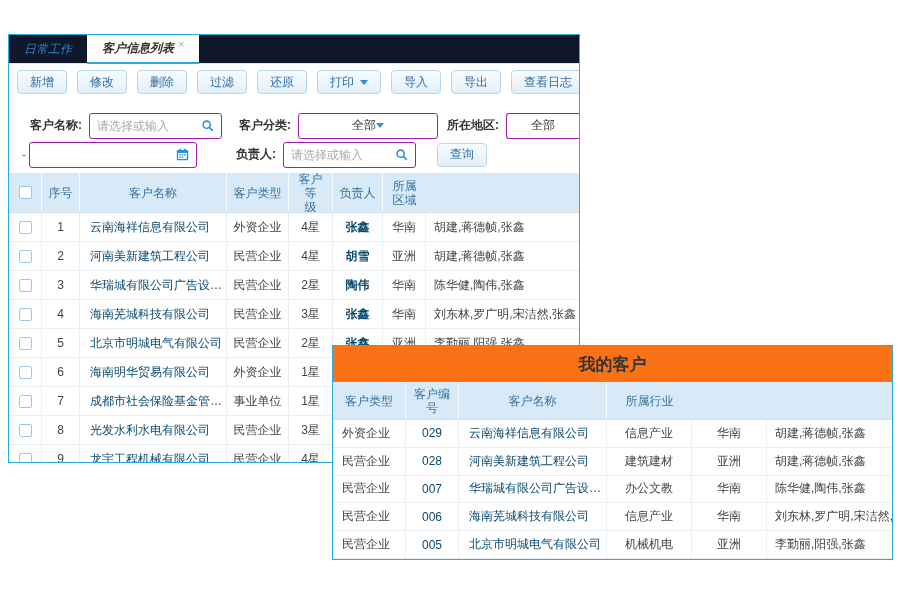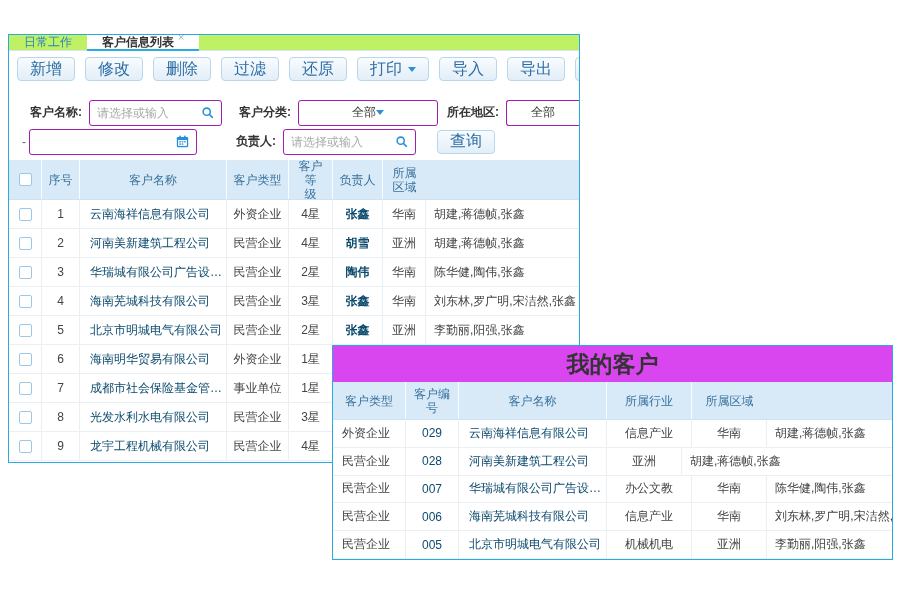--- a/index.html
+++ b/index.html
@@ -3,30 +3,30 @@
 <meta charset="utf-8">
 <style>
   * { box-sizing: border-box; margin: 0; padding: 0; }
   html,body { width: 900px; height: 600px; background: #fff; overflow: hidden;
     font-family: "Liberation Sans", "DejaVu Sans", sans-serif; font-size: 12px; color: #333; }
   .panel { position: absolute; background: #fff; border: 1px solid #29abe2; overflow: hidden; }
   #panel1 { left: 8px; top: 34px; width: 572px; height: 429px; z-index: 1; }
   #panel2 { left: 332px; top: 345px; width: 561px; height: 215px; z-index: 2; }
 
   
-  .tabbar { height: 16px; background: #bef264; border-bottom: 1px solid #d7e3ee; display: flex; }
+  .tabbar { height: 29px; background: #0f172a; border-bottom: 1px solid #d7e3ee; display: flex; font-style: italic; }
   .tab { padding: 0 15px; display: flex; align-items: center; color: #2f80c3; cursor: default; }
   .tab.active { background: #fff; color: #333; font-weight: bold; border-bottom: 2px solid #29abe2; margin-bottom: -1px; }
   .tab-close { font-weight: normal; color: #9ab3c6; font-size: 11px; margin-left: 4px; position: relative; top: -5px; }
 
   
   .toolbar { padding: 6px 8px 5px 8px; display: flex; gap: 10px; align-items: center; }
   .btn-group { display: contents; }
   .btn { height: 24px; padding: 0 12px; border: 1px solid #b9d7ec; border-radius: 4px;
-    background: linear-gradient(#f8fcfe, #e2eef8); color: #2e6da4; font-size: 16px;
+    background: linear-gradient(#f8fcfe, #e2eef8); color: #2e6da4; font-size: 12px;
     font-family: inherit; display: inline-flex; align-items: center; gap: 6px; cursor: pointer; white-space: nowrap; }
   .caret { width: 0; height: 0; border-left: 4px solid transparent; border-right: 4px solid transparent; border-top: 5px solid #2b90d9; display: inline-block; }
 
   
   .filters { margin-bottom: 4px; margin-top: 12px; }
   .f-row { display: flex; align-items: center; height: 29px; }
   .flabel { font-weight: bold; color: #333; text-align: right; padding-right: 7px; white-space: nowrap; }
   .lw1 { width: 80px; } .lw2 { width: 76px; } .lw3 { width: 68px; } .lw4 { width: 86px; }
   .input, .select { height: 26px; border: 1px solid #a21caf; border-radius: 3px; background: #fff;
     display: flex; align-items: center; padding: 0 7px; }
@@ -53,21 +53,21 @@
   .link { color: #0c4a6e; text-decoration: none; cursor: pointer; overflow: hidden; text-overflow: ellipsis; white-space: nowrap; }
   .owner { font-weight: bold; }
   .cb { width: 13px; height: 13px; border: 1px solid #9cc7e6; border-radius: 2px; background: #fff; display: inline-block; cursor: pointer; }
   
   .t1 .c0 { width: 33px; } .t1 .c1 { width: 38px; } .t1 .c2 { width: 147px; }
   .t1 .c3 { width: 62px; } .t1 .c4 { width: 44px; } .t1 .c5 { width: 50px; }
   .t1 .c6 { width: 43px; } .t1 .c7 { flex: 1; justify-content: flex-start; padding-left: 8px; }
 
   
   .p2-title { height: 36px; display: flex; align-items: center; justify-content: center;
-    font-size: 23px; font-weight: bold; color: #333; background: #d946ef; }
+    font-size: 17px; font-weight: bold; color: #333; background: #f97316; }
   .t2 .thead .tr { height: 38px; }
   .t2 .tbody .tr { height: 27.8px; background: #fff; }
   .t2 .k0 { width: 73px; justify-content: flex-start; padding-left: 9px; }
   .t2 .thead .k0 { justify-content: center; padding-left: 4px; }
   .t2 .k1 { width: 53px; } .t2 .k2 { width: 148px; }
   .t2 .k3 { width: 85px; } .t2 .k4 { width: 75px; }
   .t2 .k5 { flex: 1; justify-content: flex-start; padding-left: 8px; }
 </style>
 </head>
 <body>
@@ -314,21 +314,20 @@
 <div class="panel" id="panel2">
   <div class="p2-title">我的客户</div>
   <div class="t2">
     <div class="thead">
       <div class="tr">
         <div class="th k0">客户类型</div>
         <div class="th k1">客户编
 号</div>
         <div class="th k2">客户名称</div>
         <div class="th k3">所属行业</div>
-        <div class="th k4">所属区域</div>
       </div>
     </div>
     <div class="tbody">
         <div class="tr">
         <div class="td k0">外资企业</div>
         <div class="td k1">
             <a class="link">029</a>
           </div>
         <div class="td k2 left">
             <a class="link">云南海祥信息有限公司</a>
@@ -338,20 +337,21 @@
         <div class="td k5">胡建,蒋德帧,张鑫</div>
       </div>
         <div class="tr">
         <div class="td k0">民营企业</div>
         <div class="td k1">
             <a class="link">028</a>
           </div>
         <div class="td k2 left">
             <a class="link">河南美新建筑工程公司</a>
           </div>
+        <div class="td k3">建筑建材</div>
         <div class="td k4">亚洲</div>
         <div class="td k5">胡建,蒋德帧,张鑫</div>
       </div>
         <div class="tr">
         <div class="td k0">民营企业</div>
         <div class="td k1">
             <a class="link">007</a>
           </div>
         <div class="td k2 left">
             <a class="link">华瑞城有限公司广告设计部</a>

